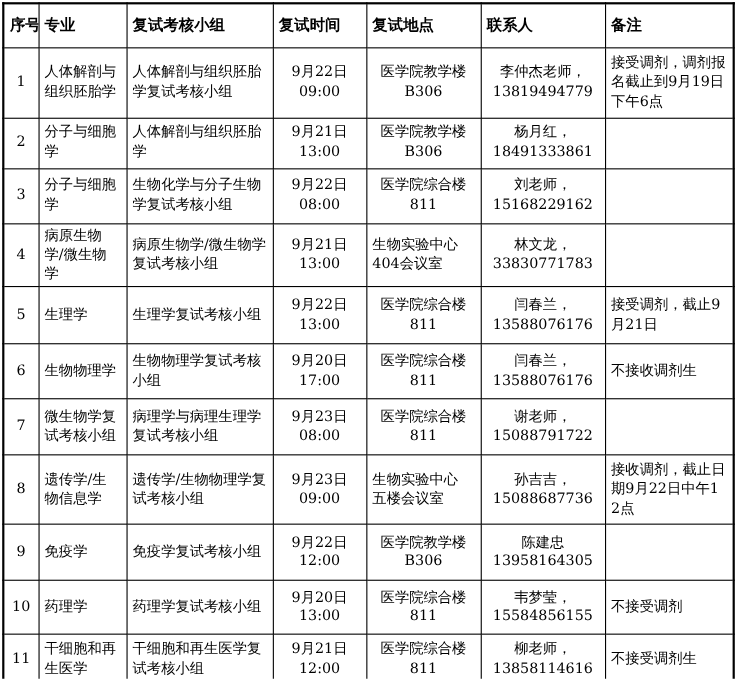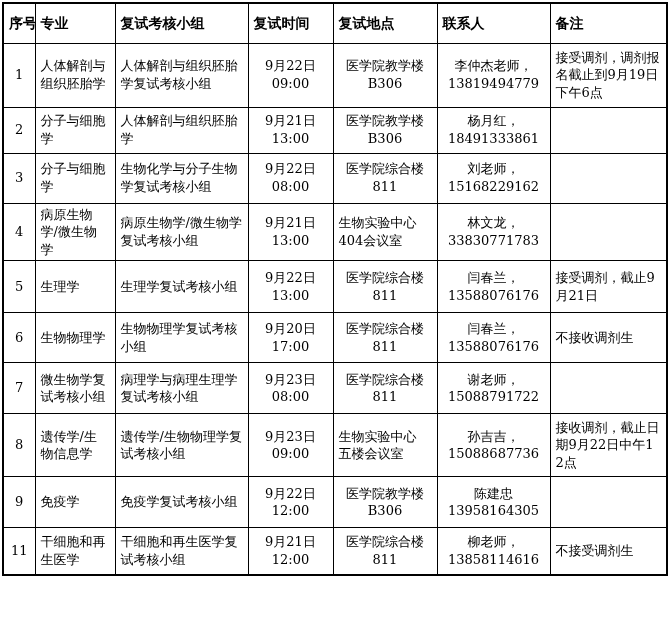--- a/index.html
+++ b/index.html
@@ -170,20 +170,32 @@
           <td class="align-left">免疫学</td>
           <td class="align-left">免疫学复试考核小组</td>
           <td class="align-center">9月22日
 12:00</td>
           <td class="align-center">医学院教学楼
 B306</td>
           <td class="align-center">陈建忠
 13958164305</td>
           <td class="align-left"></td>
         </tr>
+        <tr style="height: 49px;">
+          <td class="align-center">10</td>
+          <td class="align-left">药理学</td>
+          <td class="align-left">药理学复试考核小组</td>
+          <td class="align-center">9月20日
+13:00</td>
+          <td class="align-center">医学院综合楼
+811</td>
+          <td class="align-center">韦梦莹，
+15584856155</td>
+          <td class="align-left">不接受调剂</td>
+        </tr>
         <tr style="height: 47px;">
           <td class="align-center">11</td>
           <td class="align-left">干细胞和再生医学</td>
           <td class="align-left">干细胞和再生医学复试考核小组</td>
           <td class="align-center">9月21日
 12:00</td>
           <td class="align-center">医学院综合楼
 811</td>
           <td class="align-center">柳老师，
 13858114616</td>

